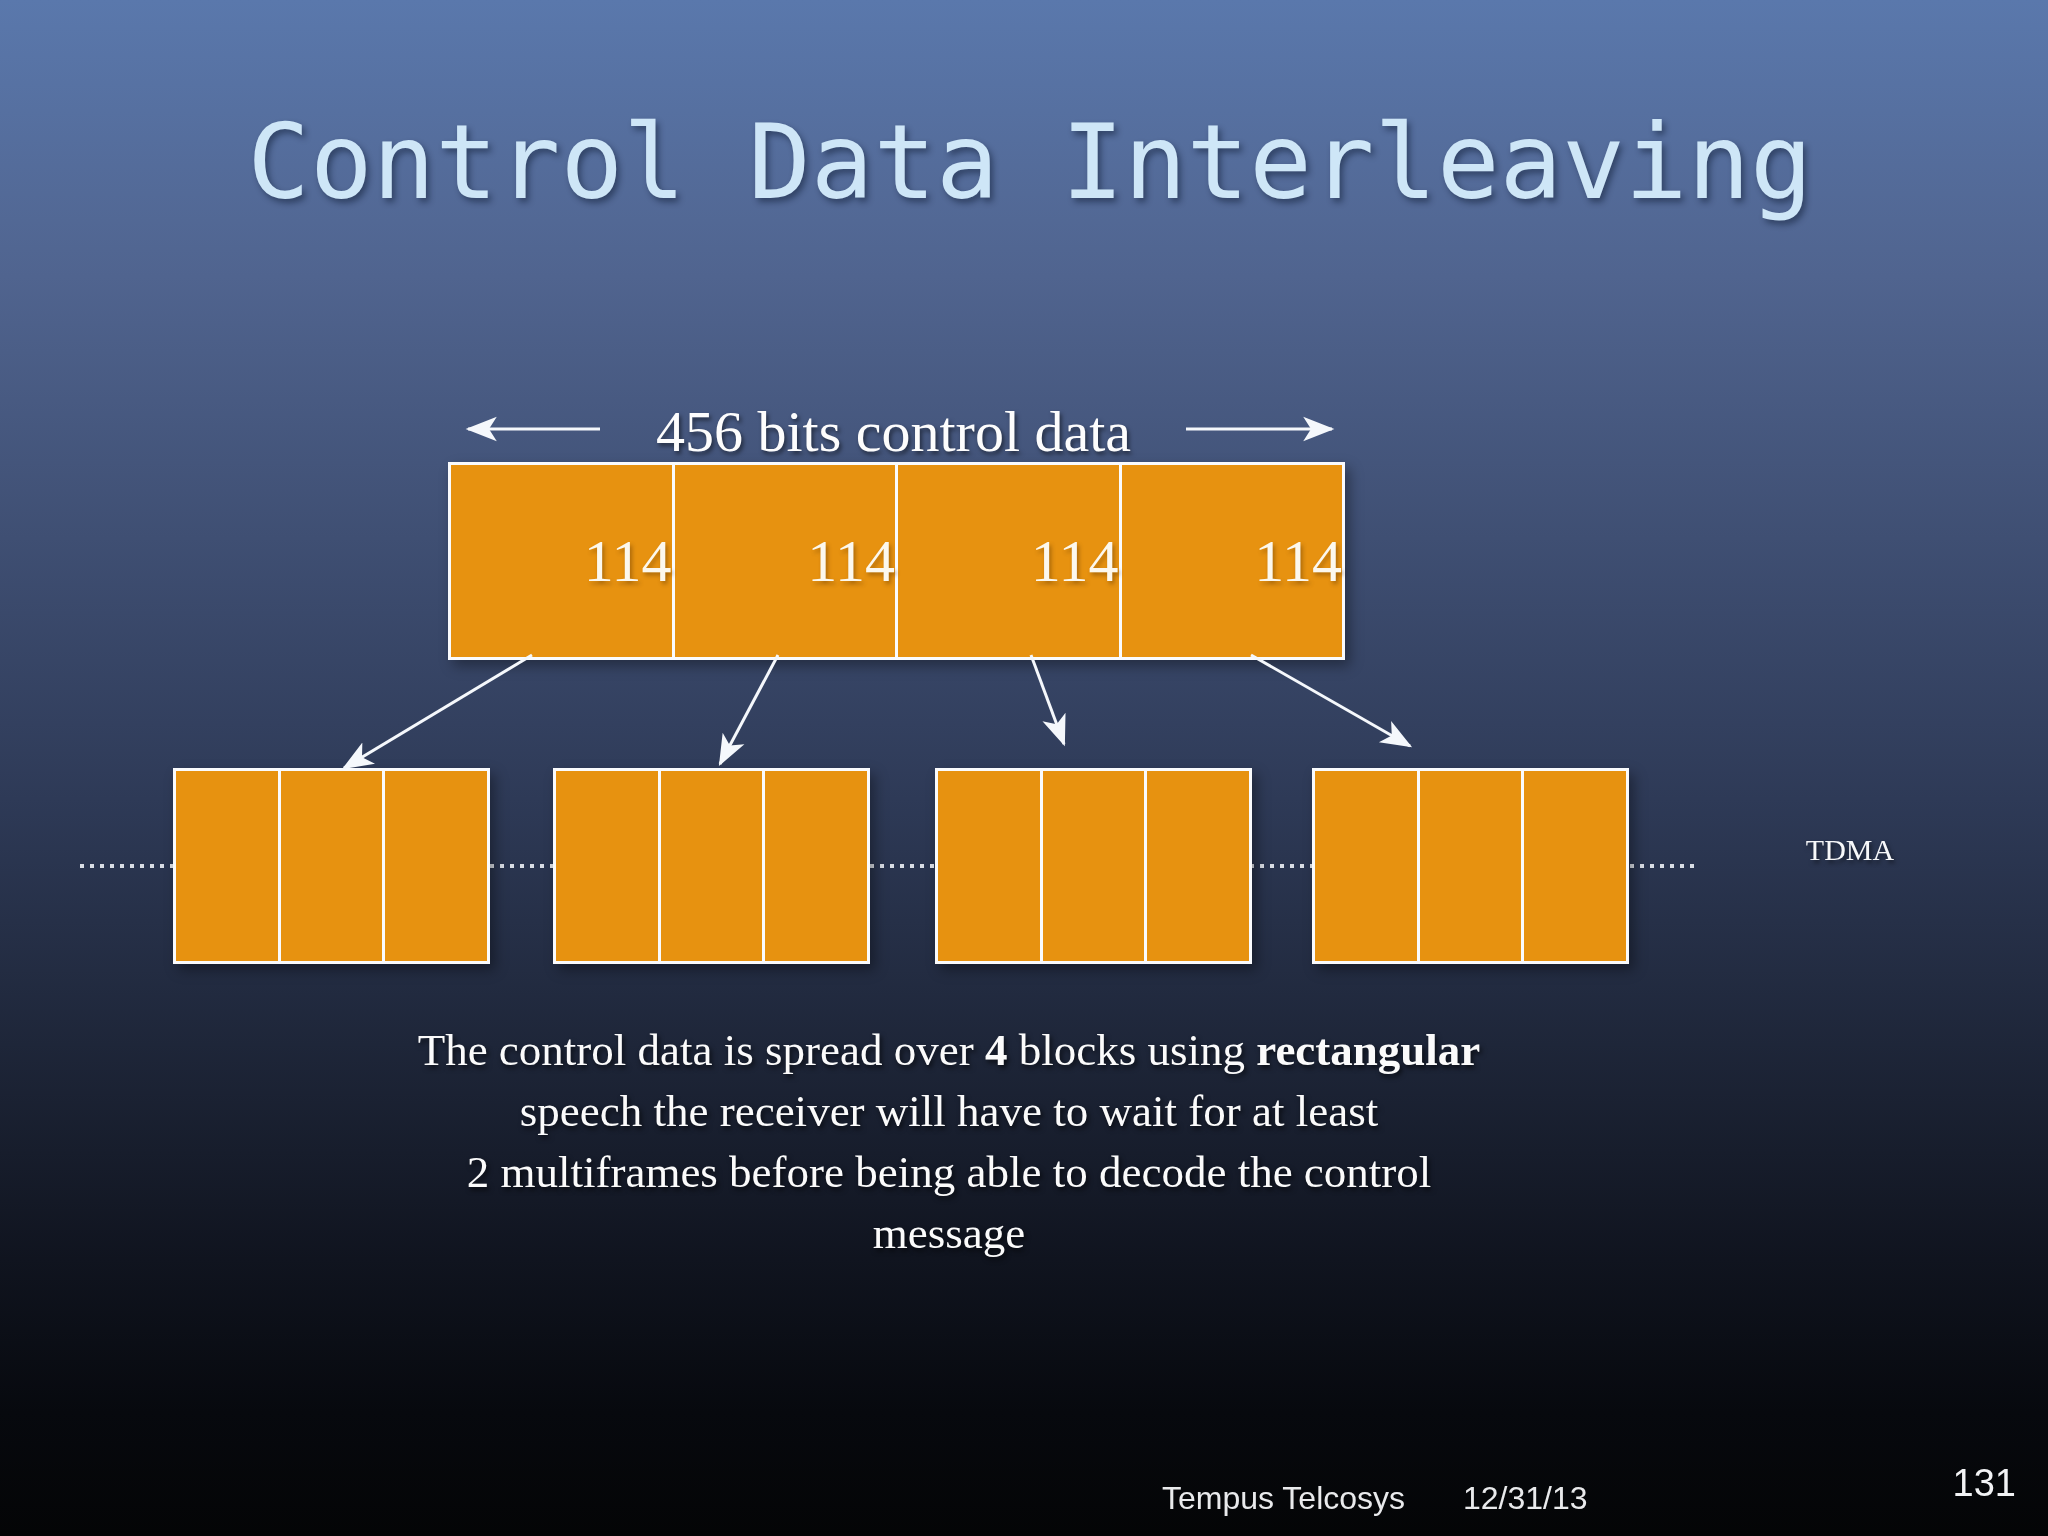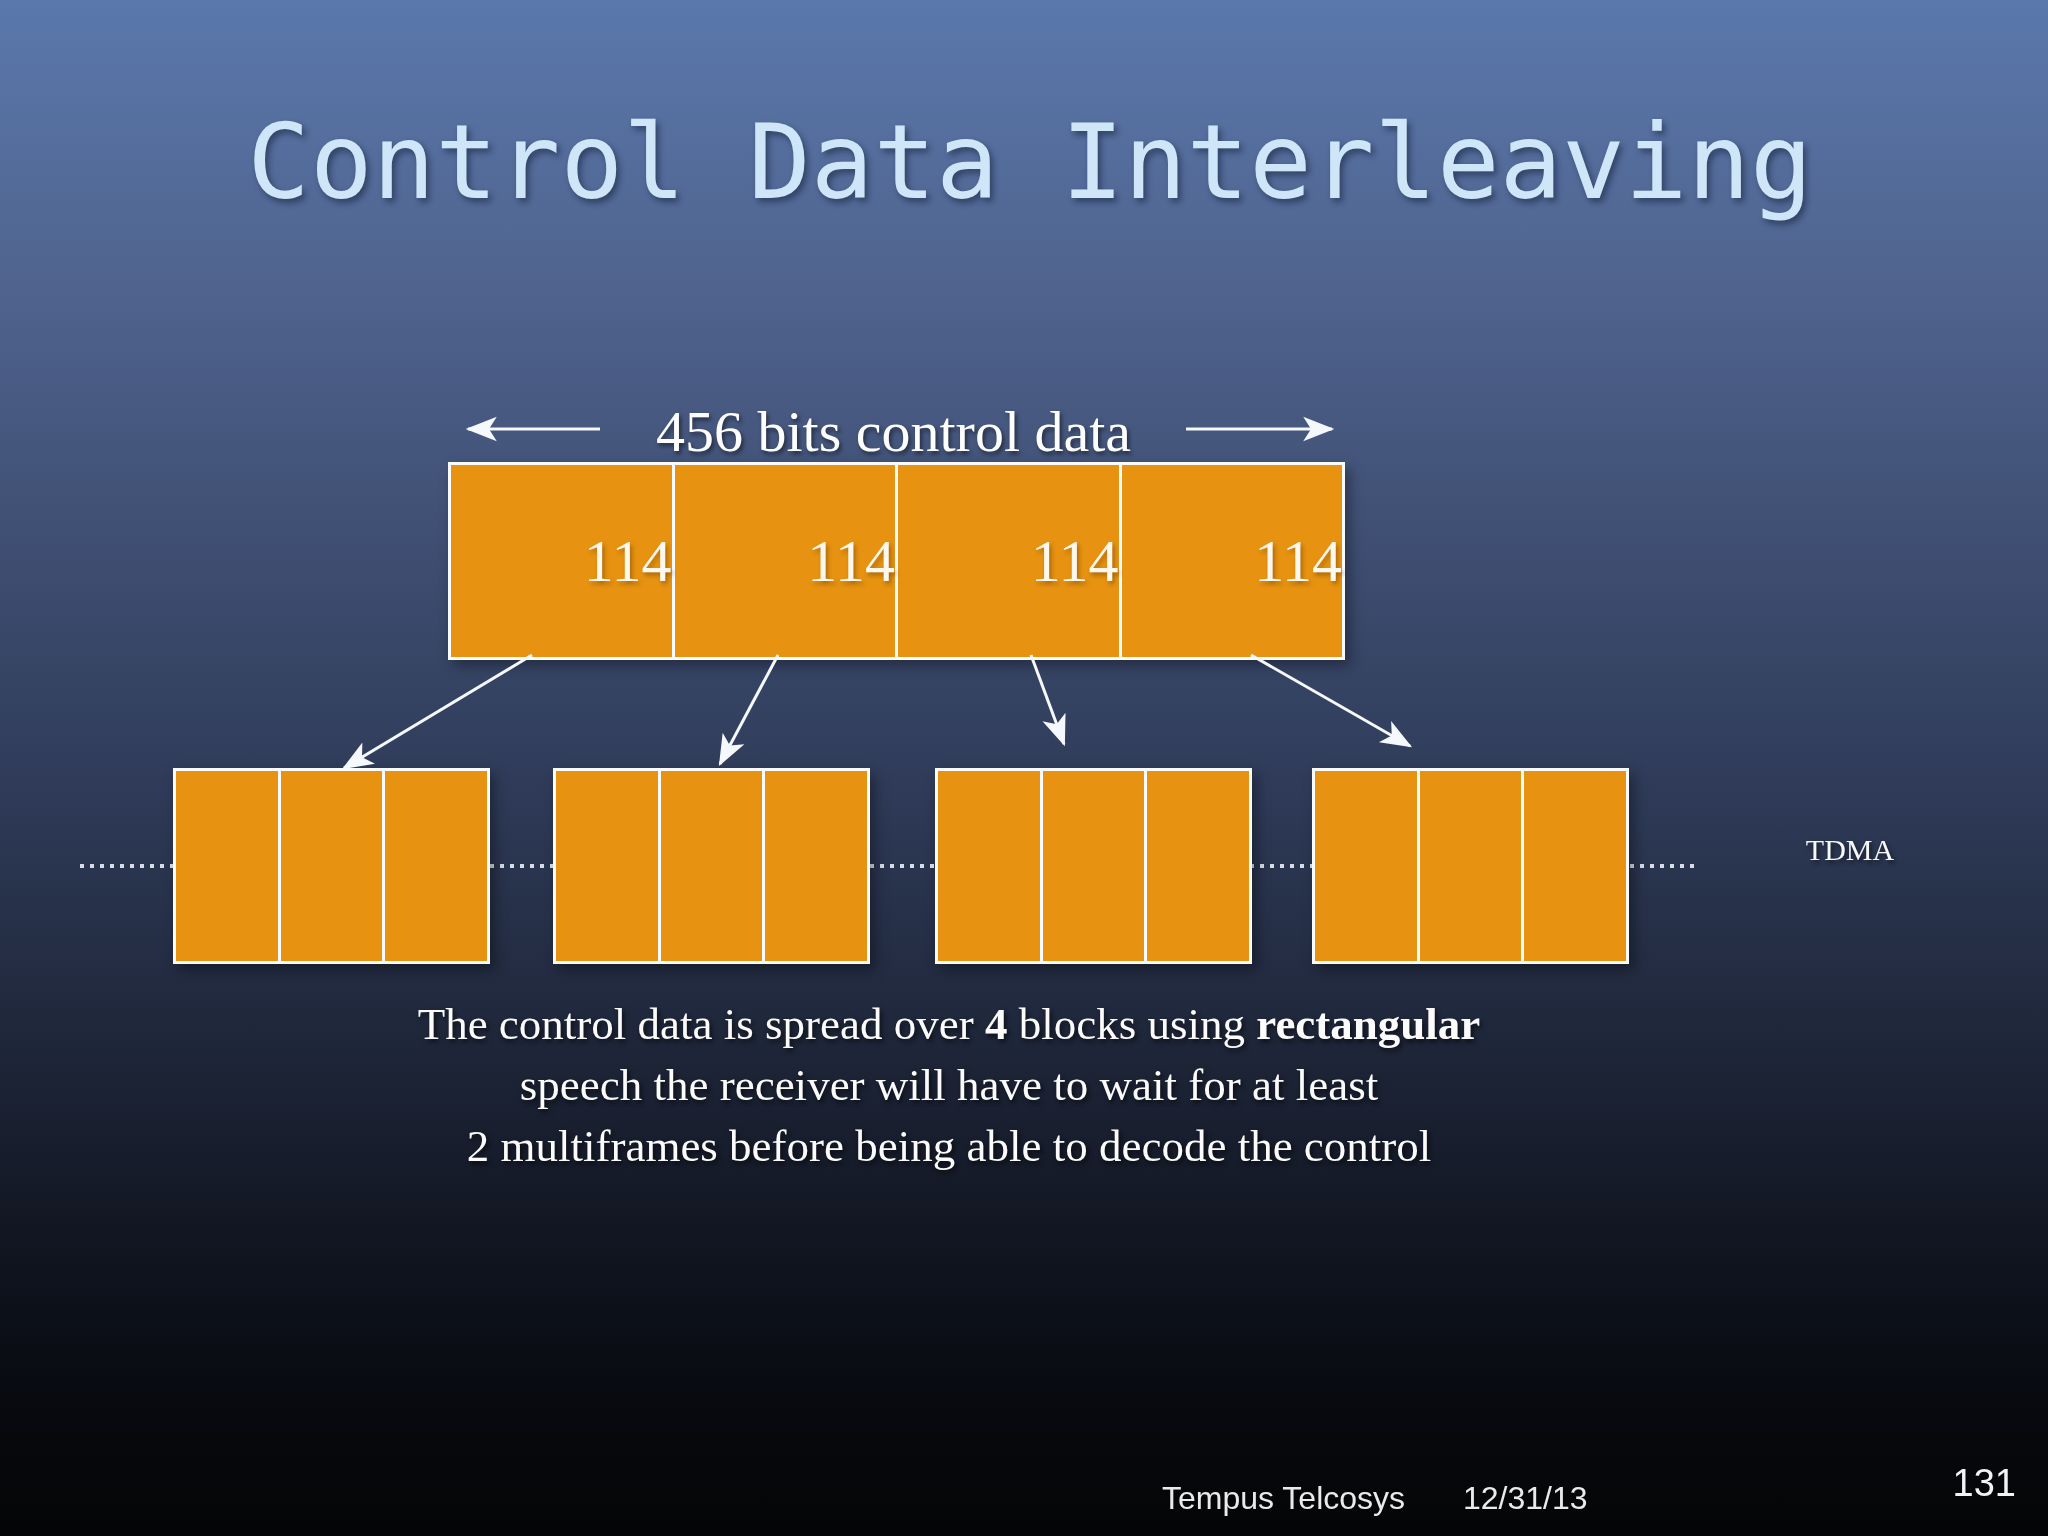--- a/index.html
+++ b/index.html
@@ -80,21 +80,21 @@
     width: 340px;
     text-align: center;
     font-size: 30px;
     line-height: 63px;
     color: #F7F8FA;
     text-shadow: 2px 3px 4px rgba(0,0,0,0.5);
   }
 
   .body-text {
     position: absolute;
-    left: 244px; top: 994px;
+    left: 244px; top: 1020px;
     width: 1410px;
     text-align: center;
     font-size: 45px;
     line-height: 61px;
     color: #FBFBFB;
     text-shadow: 2px 3px 5px rgba(0,0,0,0.65);
   }
   .body-text .b { font-weight: bold; }
 
   .footer-company, .footer-date {
@@ -182,19 +182,20 @@
   </svg>
 
   <div class="tdma-label">
     <div>TDMA</div>
   </div>
 
   <div class="body-text">
     <div><span>The control data is spread over </span><span class="b">4</span><span> blocks using </span><span class="b">rectangular</span></div>
     <div>speech the receiver will have to wait for at least</div>
     <div>2 multiframes before being able to decode the control</div>
+    <div>message</div>
   </div>
 
   <span class="footer-company">Tempus Telcosys</span>
   <span class="footer-date">12/31/13</span>
   <span class="footer-page">131</span>
 
 </div>
 
 </body></html>

